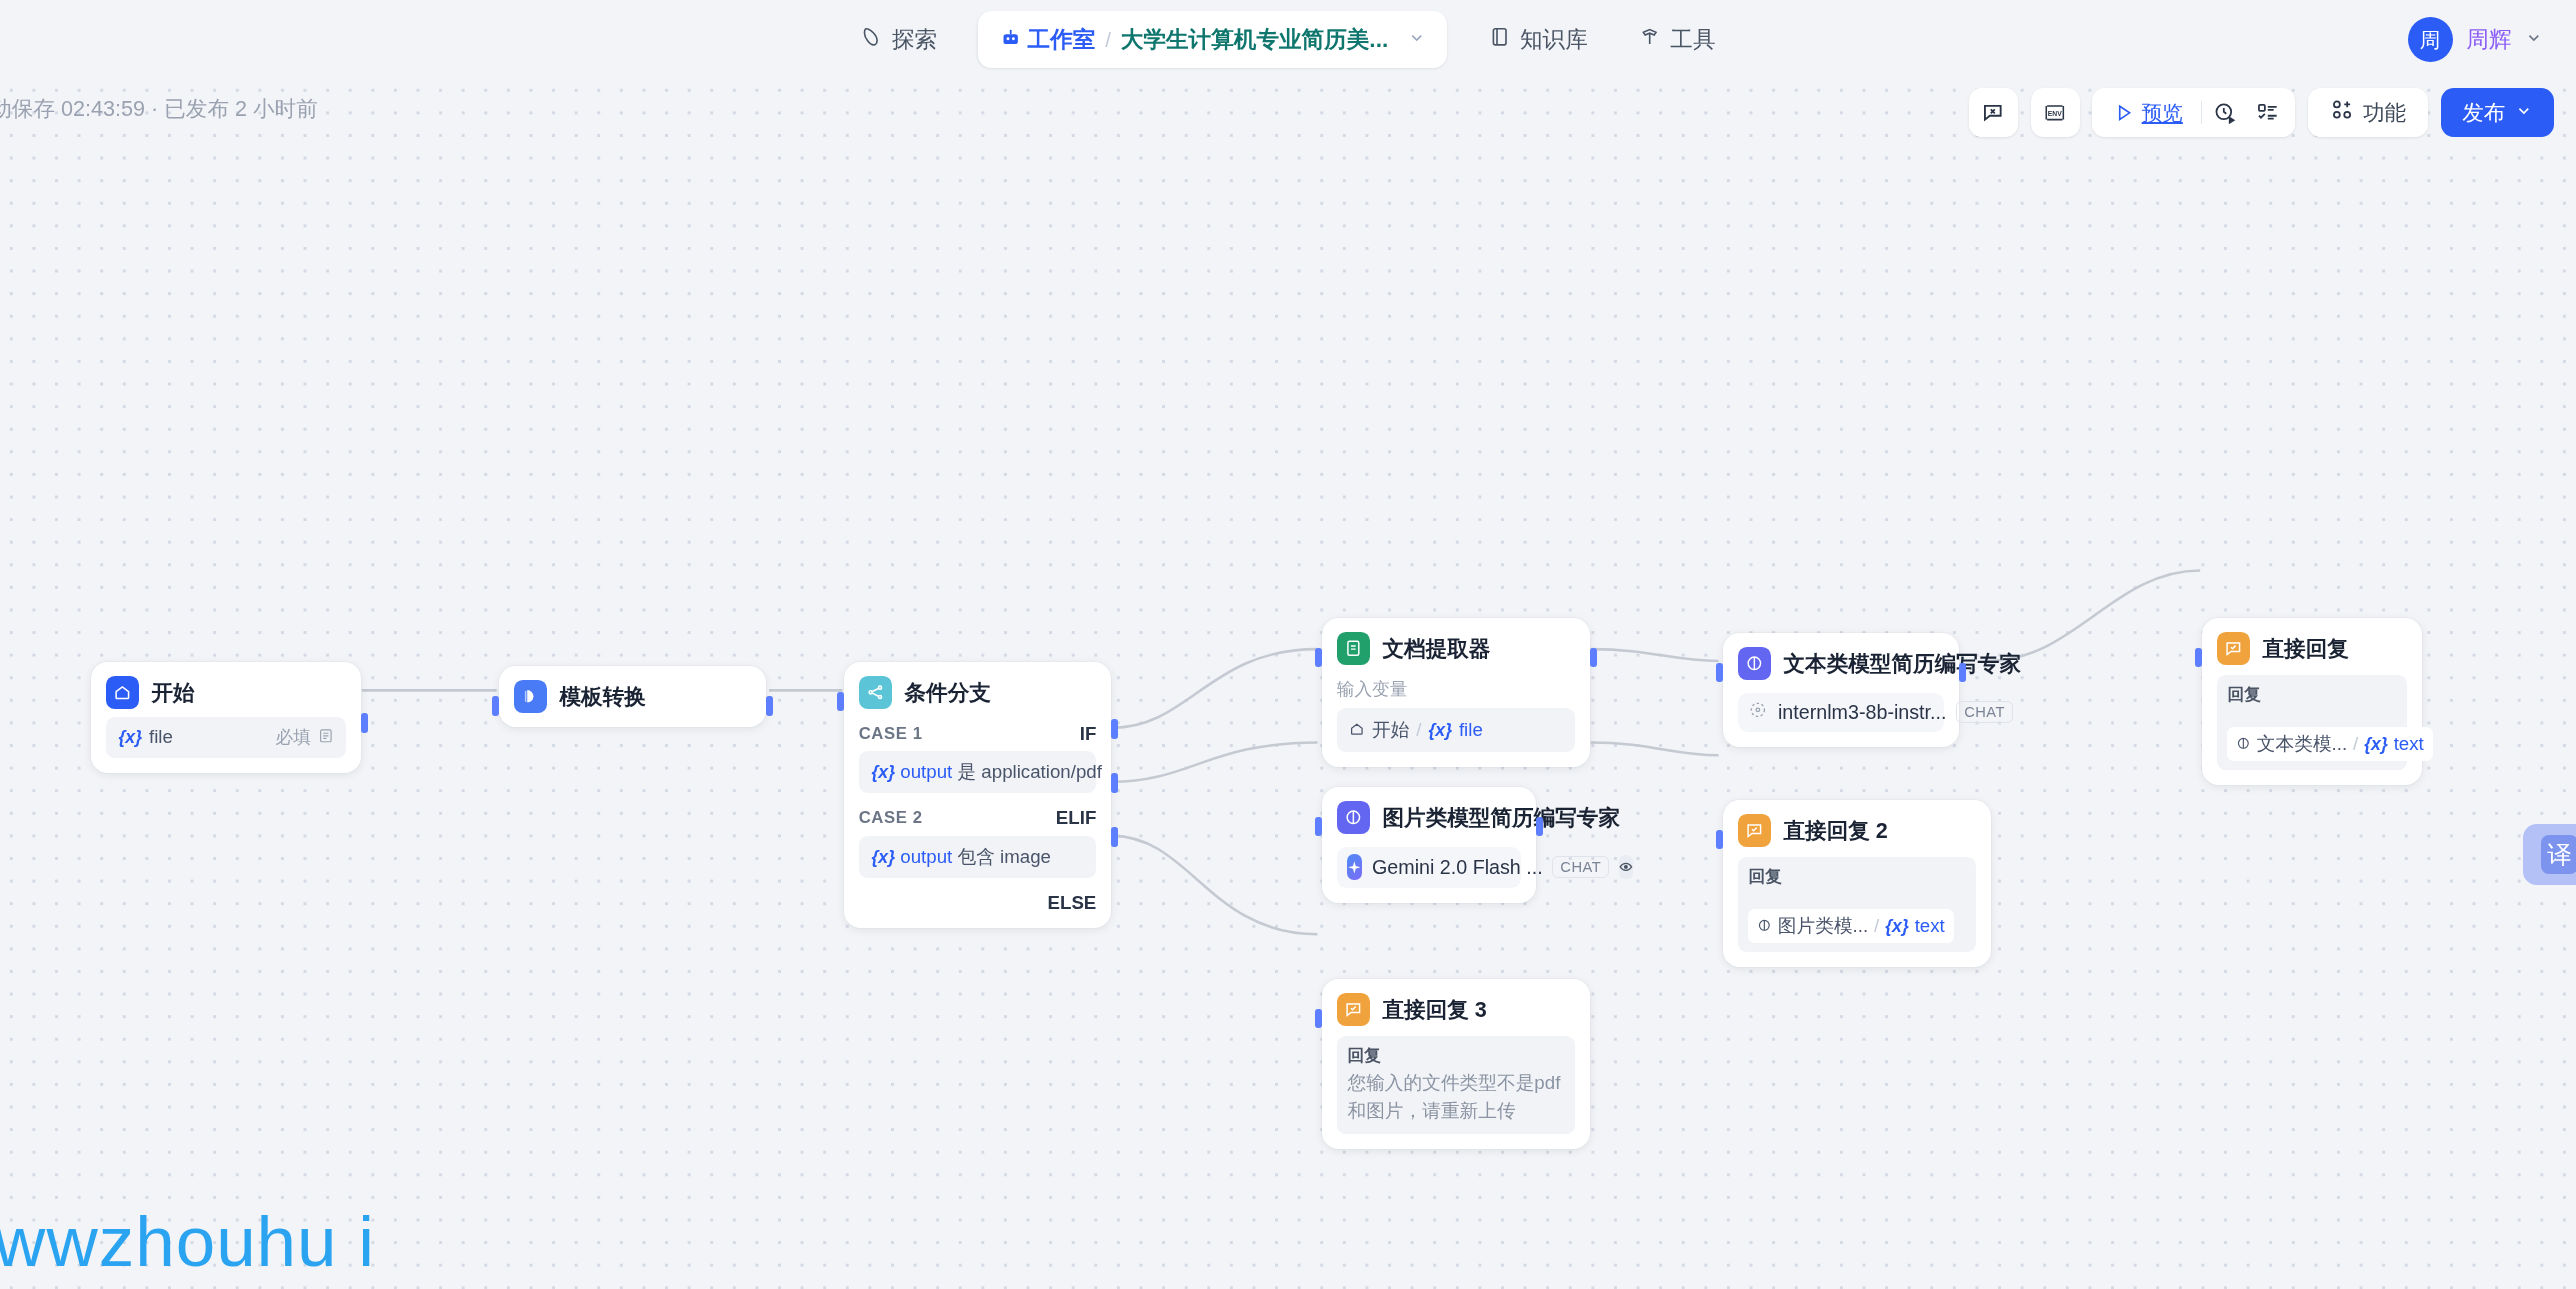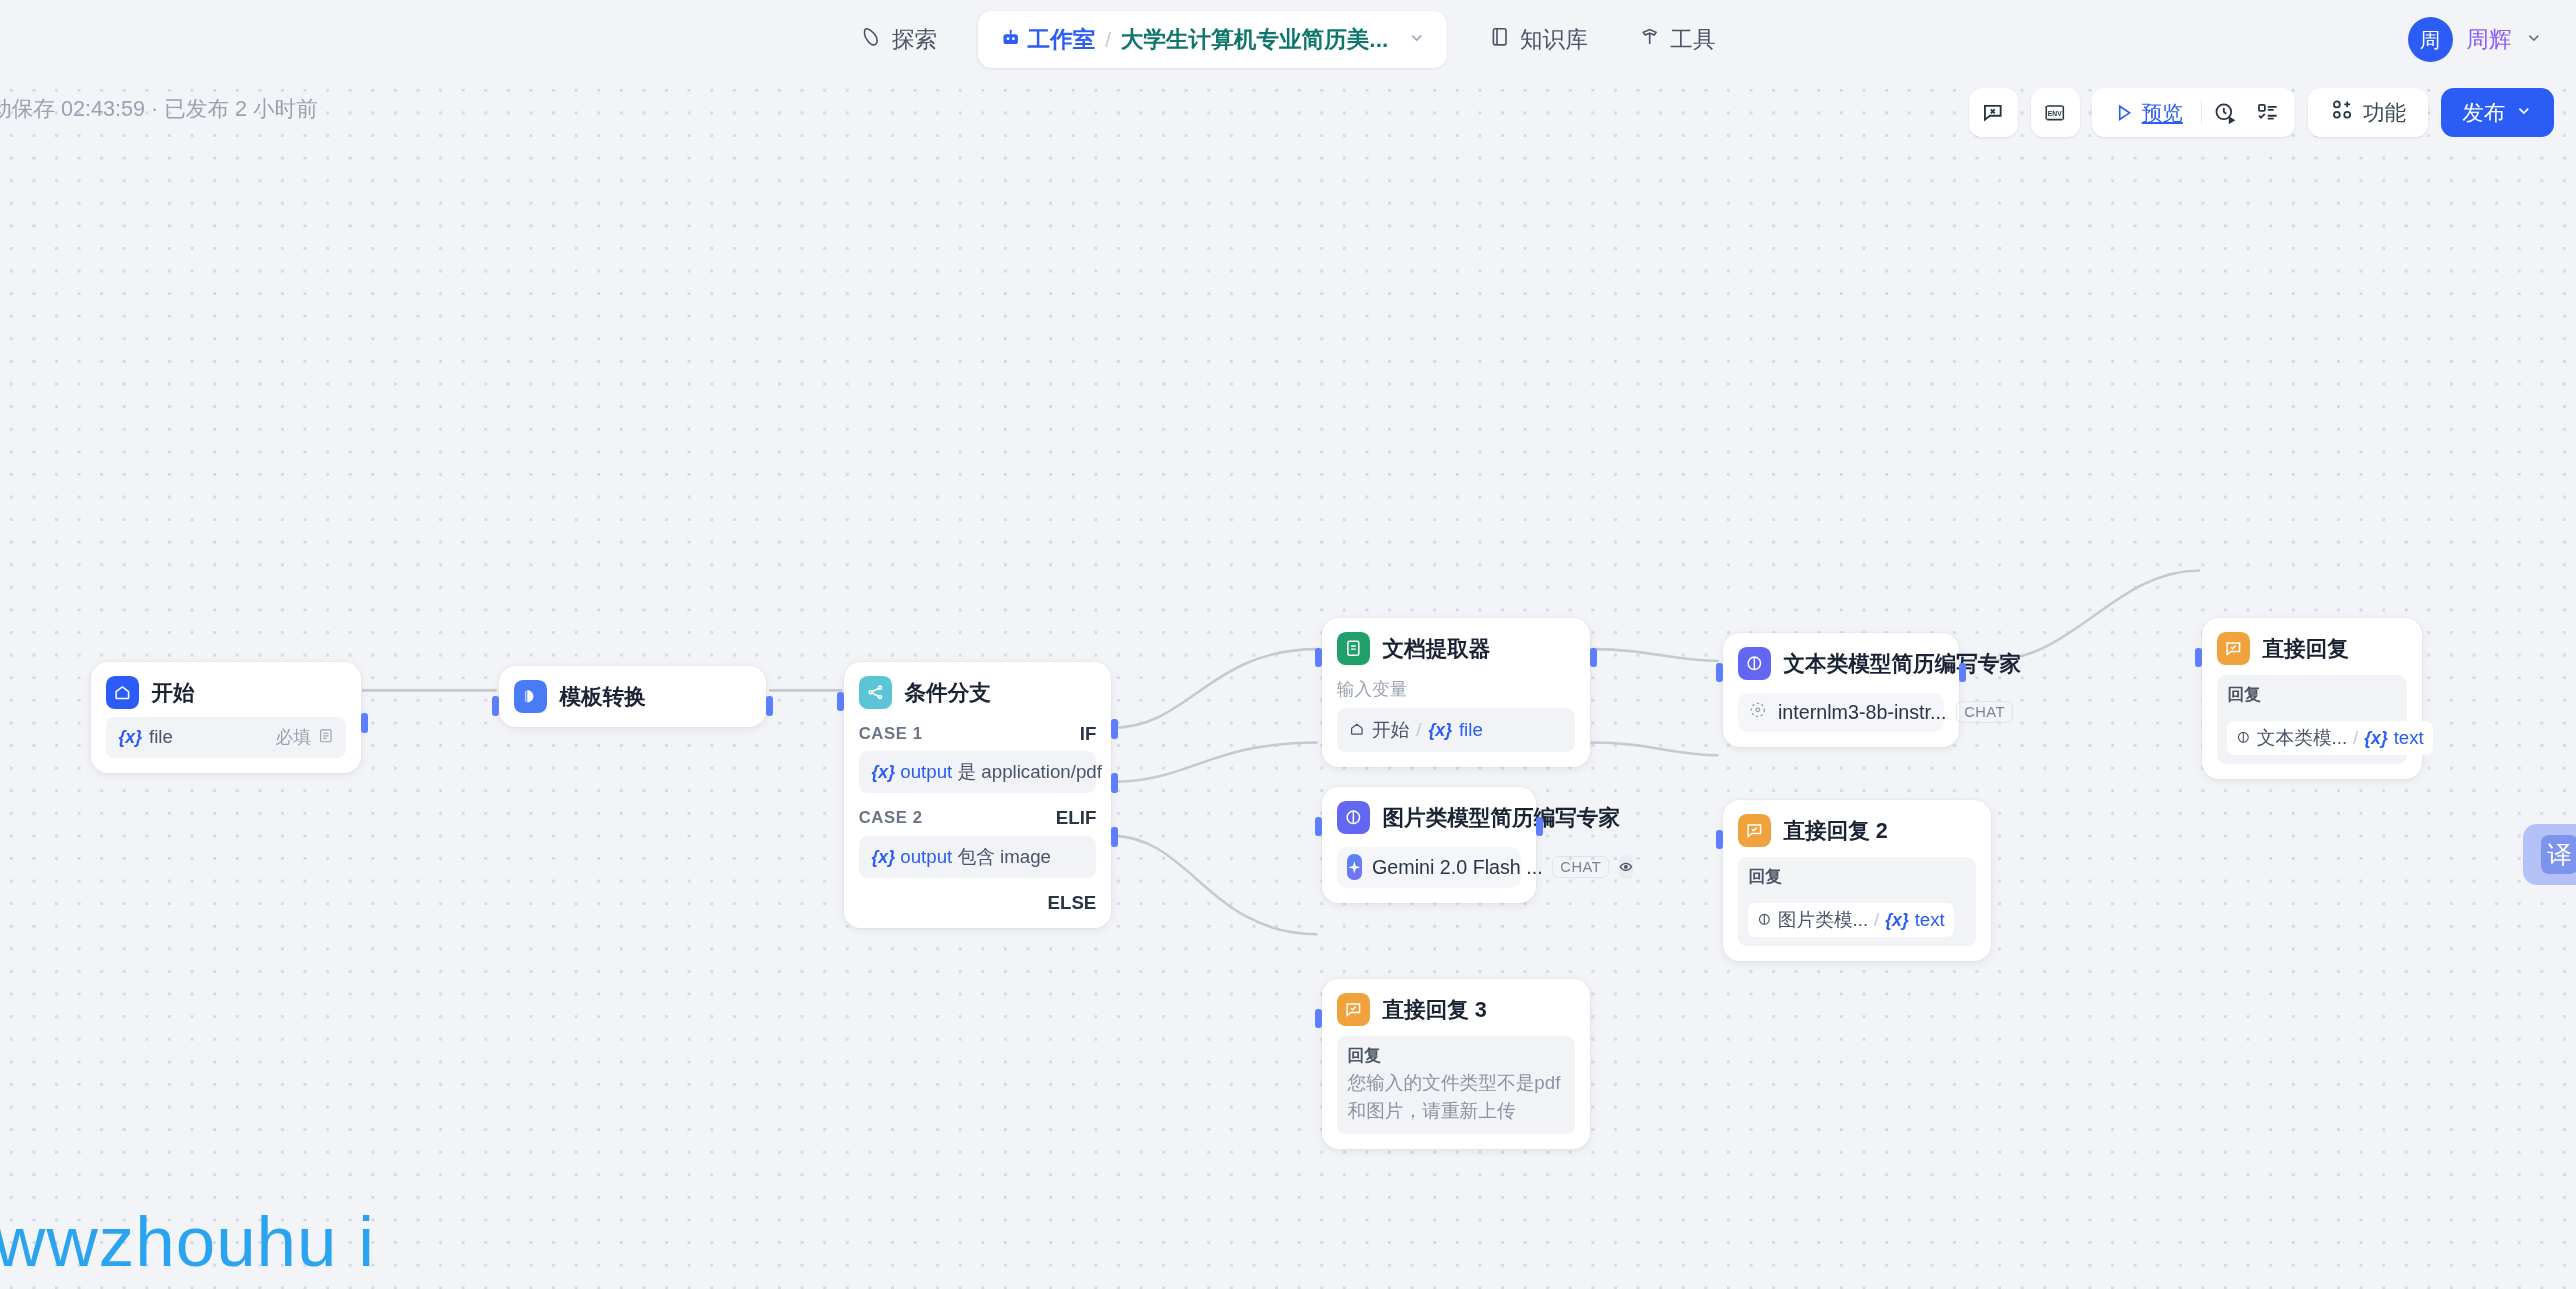--- a/index.html
+++ b/index.html
@@ -163,21 +163,21 @@
   .eye-tag {
     width: 23.6px; height: 23.6px; border-radius: 5.9px; background: #e9ecf2;
     display:flex; align-items:center; justify-content:center;
   }
   .reply-box {
     margin-top: 9.8px; background: #f1f3f7; border-radius: 8.8px;
     padding: 8.8px 10.8px;
   }
   .reply-lbl { font-size: 16.7px; font-weight: 700; color: #4a5464; }
   .ref-chip {
-    margin-top: 15px; background:#fff; border-radius: 6.9px;
+    margin-top: 21px; background:#fff; border-radius: 6.9px;
     padding: 3.9px 8.8px; display: inline-flex; align-items: center; gap: 5.9px;
     font-size: 18.7px; color: #49546a; white-space: nowrap;
   }
   .reply-text { font-size: 18.7px; color: #8b94a3; line-height: 1.5; margin-top: 2px; }
 
   .handle {
     position: absolute; width: 6.9px; height: 19.7px; border-radius: 2.9px;
     background: #5d7fff;
   }
 

